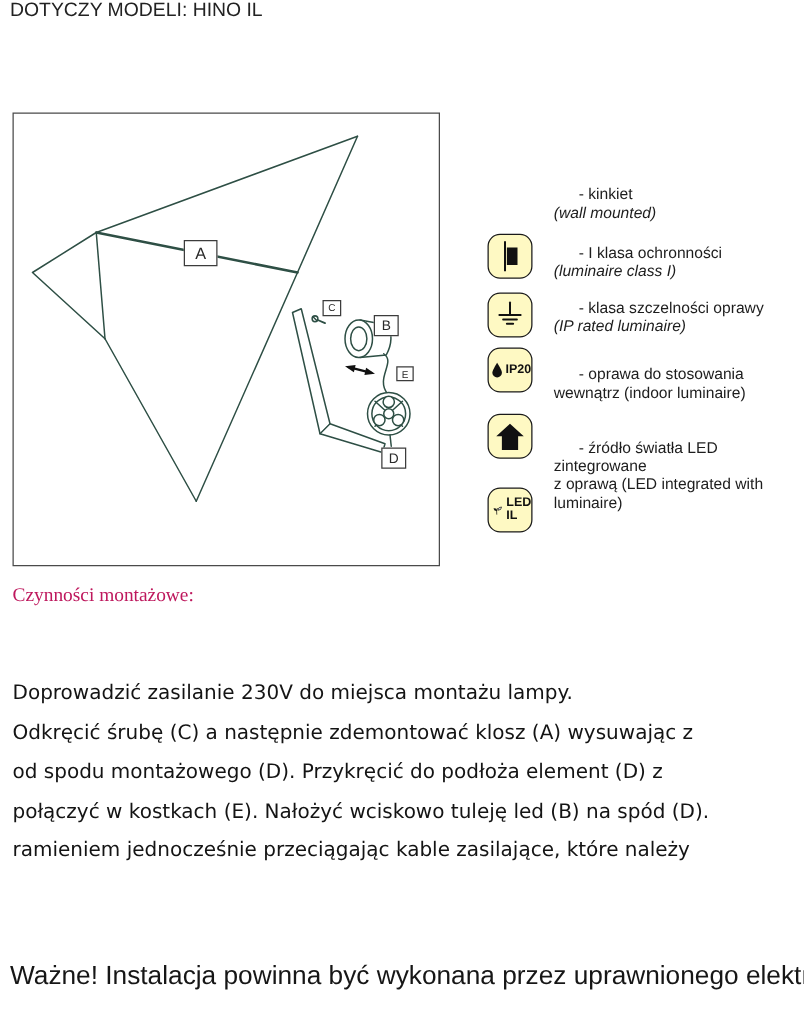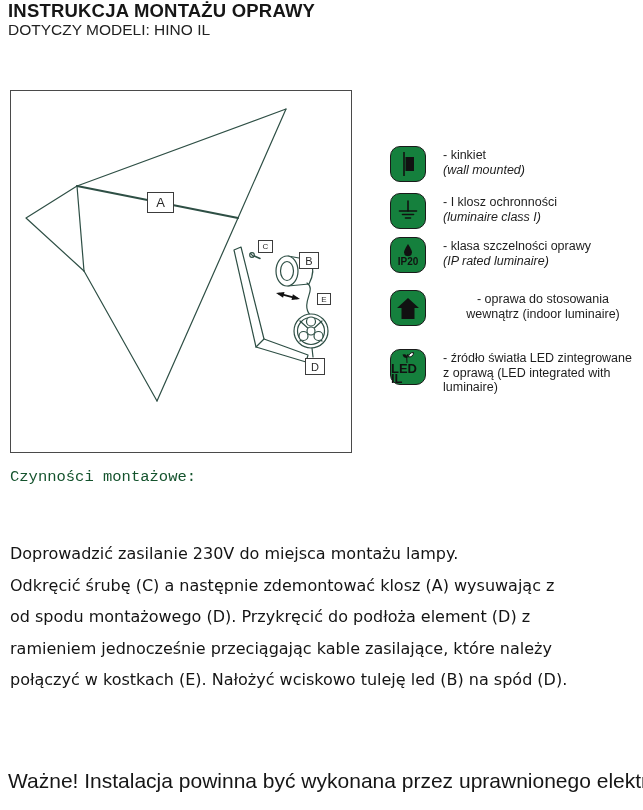--- a/index.html
+++ b/index.html
@@ -23,49 +23,48 @@
   .dlabel.b{left:288px;top:161px;width:20px;height:17px;font-size:11px;}
   .dlabel.e{left:306px;top:202px;width:14px;height:12px;font-size:8px;}
   .dlabel.d{left:294px;top:267px;width:20px;height:17px;font-size:11px;}
 
   
   .legend{position:absolute;left:390px;top:146px;width:248px;}
   .legend-row{position:absolute;left:0;display:flex;}
   .legend-row.r1{top:0px;}
   .legend-row.r2{top:47px;}
   .legend-row.r3{top:91px;}
-  .legend-row.r4{top:144px;text-align:center;}
+  .legend-row.r4{top:144px;}
   .legend-row.r5{top:203px;}
   .licon{flex:0 0 auto;width:36px;height:36px;border:1.7px solid #1a1a1a;border-radius:10px;
-         box-sizing:border-box;display:flex;flex-direction:column;align-items:center;justify-content:center;
-         background:#15803d;}
+         box-sizing:border-box;display:flex;flex-direction:row;align-items:center;justify-content:center;
+         background:#fef9c3;margin-top:41px;}
   .licon .badge{font-size:10px;font-weight:bold;color:#111;line-height:10px;letter-spacing:0;}
-  .licon .badge.small{font-size:13px;}
+  .licon .badge.small{font-size:10px;}
   .lcap{margin-left:17px;width:200px;font-size:12.5px;line-height:14.5px;color:#1d1d1d;padding-top:2px;}
-  .lcap .pl{white-space:pre-line;}
+  .lcap .pl{white-space:pre-line;margin-left:20px;}
   .lcap .en-block{display:block;font-style:italic;}
   .lcap .en-inline{white-space:pre-line;margin-top:32px;}
 
   
-  .activities{position:absolute;left:10px;top:468px;font-family:Liberation Mono, monospace;
-              font-size:15.5px;color:#14532d;}
+  .activities{position:absolute;left:10px;top:468px;font-family:Liberation Serif, serif;
+              font-size:15.5px;color:#be185d;}
   .steps{position:absolute;left:10px;top:538px;width:620px;font-family:"DejaVu Sans",sans-serif;
          font-size:16px;color:#141414;}
   .steps .line{line-height:31.5px;white-space:nowrap;}
 
   .warning{position:absolute;left:8px;top:769px;width:635px;font-size:21px;color:#161616;
            font-family:"Liberation Sans",sans-serif;white-space:nowrap;}
 </style>
 </head>
 <body>
 
 <div id="page">
 
   <div class="hdr">
-    <div class="hdr-title">INSTRUKCJA MONTAŻU OPRAWY</div>
     <div class="hdr-sub">DOTYCZY MODELI: HINO IL</div>
   </div>
 
   <div class="diagram">
     <svg width="339" height="360" viewBox="0 0 339 360">
       <g stroke="#2e4f45" stroke-width="1.2" fill="none" stroke-linejoin="round" stroke-linecap="round">
 
         <path d="M275,18 L66,95"></path>
         <path d="M275,18 L227,127 L146,310"></path>
         <path d="M66,95 L227,127" stroke-width="2"></path>
@@ -130,21 +129,21 @@
         <svg width="26" height="26" viewBox="0 0 26 26">
           <g stroke="#111" stroke-width="1.6" fill="none" stroke-linecap="round">
             <path d="M13,3 L13,13"></path>
             <path d="M4.5,13 L21.5,13"></path>
             <path d="M7.5,16.5 L18.5,16.5"></path>
             <path d="M10.5,20 L15.5,20"></path>
           </g>
         </svg>
       </div>
       <div class="lcap">
-        <span class="pl">- I klosz ochronności</span>
+        <span class="pl">- I klasa ochronności</span>
         <span class="en-block">(luminaire class I)</span>
       </div>
     </div>
 
     <div class="legend-row r3">
       <div class="licon">
         <svg width="14" height="14" viewBox="0 0 14 14">
           <path d="M7,1 C7,1 3,7.2 3,9.2 a4,4 0 0 0 8,0 C11,7.2 7,1 7,1 Z" fill="#111"></path>
         </svg>
         <span class="badge">IP20</span>
@@ -184,19 +183,19 @@
     </div>
 
   </div>
 
   <div class="activities">Czynności montażowe:</div>
 
   <div class="steps">
     <div class="line">Doprowadzić zasilanie 230V do miejsca montażu lampy.</div>
     <div class="line">Odkręcić śrubę (C) a następnie zdemontować klosz (A) wysuwając z</div>
     <div class="line">od spodu montażowego (D). Przykręcić do podłoża element (D) z</div>
+    <div class="line">połączyć w kostkach (E). Nałożyć wciskowo tuleję led (B) na spód (D).</div>
     <div class="line">ramieniem jednocześnie przeciągając kable zasilające, które należy</div>
-    <div class="line">połączyć w kostkach (E). Nałożyć wciskowo tuleję led (B) na spód (D).</div>
   </div>
 
   <div class="warning">Ważne! Instalacja powinna być wykonana przez uprawnionego elektryka.</div>
 
 </div>
 
 </body></html>

